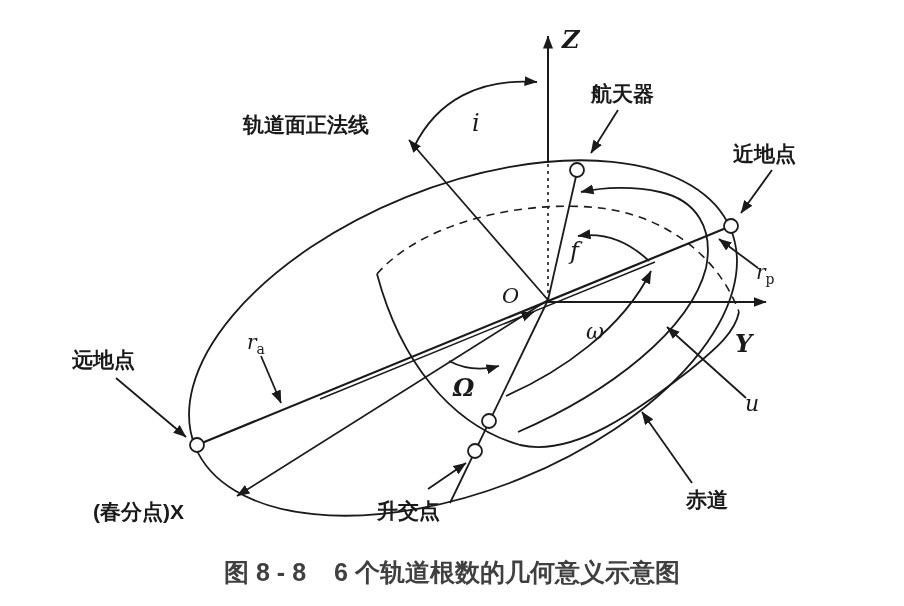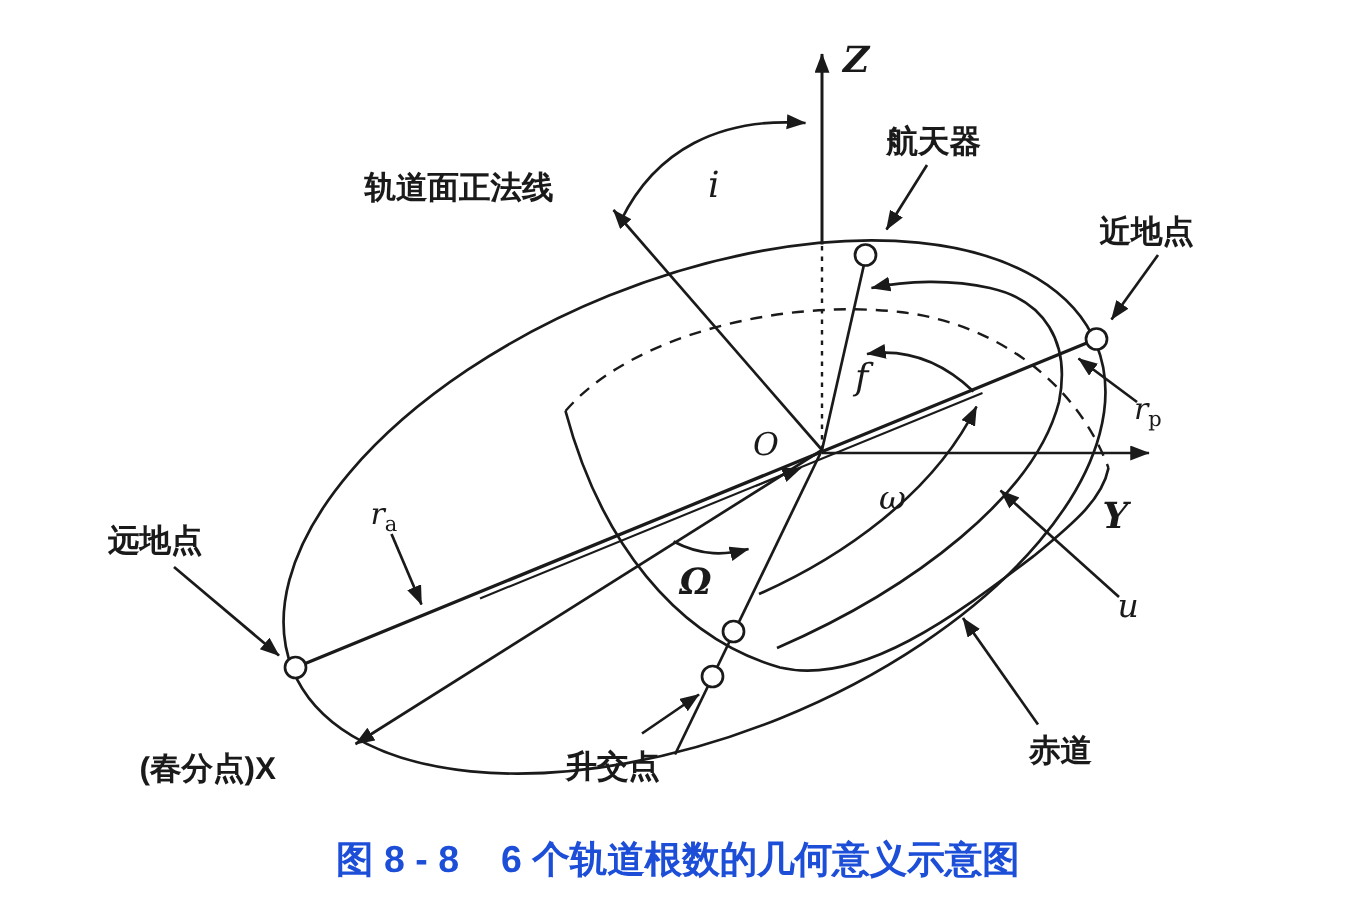--- a/index.html
+++ b/index.html
@@ -5,21 +5,21 @@
   html,body{margin:0;padding:0;background:#ffffff;}
   #stage{position:relative;width:904px;height:606px;background:#ffffff;overflow:hidden;
          font-family:"Liberation Sans",sans-serif;}
   svg{position:absolute;left:0;top:0;}
   .ink{stroke:#1a1a1a;fill:none;}
   text{fill:#1a1a1a;}
   .cjk{font-family:"Liberation Sans",sans-serif;font-weight:700;font-size:21px;}
   .math{font-family:"DejaVu Serif","Liberation Serif",serif;font-style:italic;}
   .axis-letter{font-family:"DejaVu Serif","Liberation Serif",serif;font-weight:700;font-style:italic;font-size:24px;}
   #caption{position:absolute;left:0;right:0;top:556px;text-align:center;
-           font-weight:700;font-size:25px;color:#1d4ed8;font-family:"Liberation Sans",sans-serif;}
+           font-weight:700;font-size:25px;color:#404040;font-family:"Liberation Sans",sans-serif;}
   #caption .gap{margin-left:28px;}
 </style>
 </head>
 <body>
 
 <div id="stage">
   <svg width="904" height="606" viewBox="0 0 904 606">
     <defs>
       <marker id="ah" markerUnits="userSpaceOnUse" markerWidth="14" markerHeight="11" refX="12.5" refY="5" orient="auto">
         <path d="M0,0 L13,5 L0,10 Z" fill="#1a1a1a"></path>

